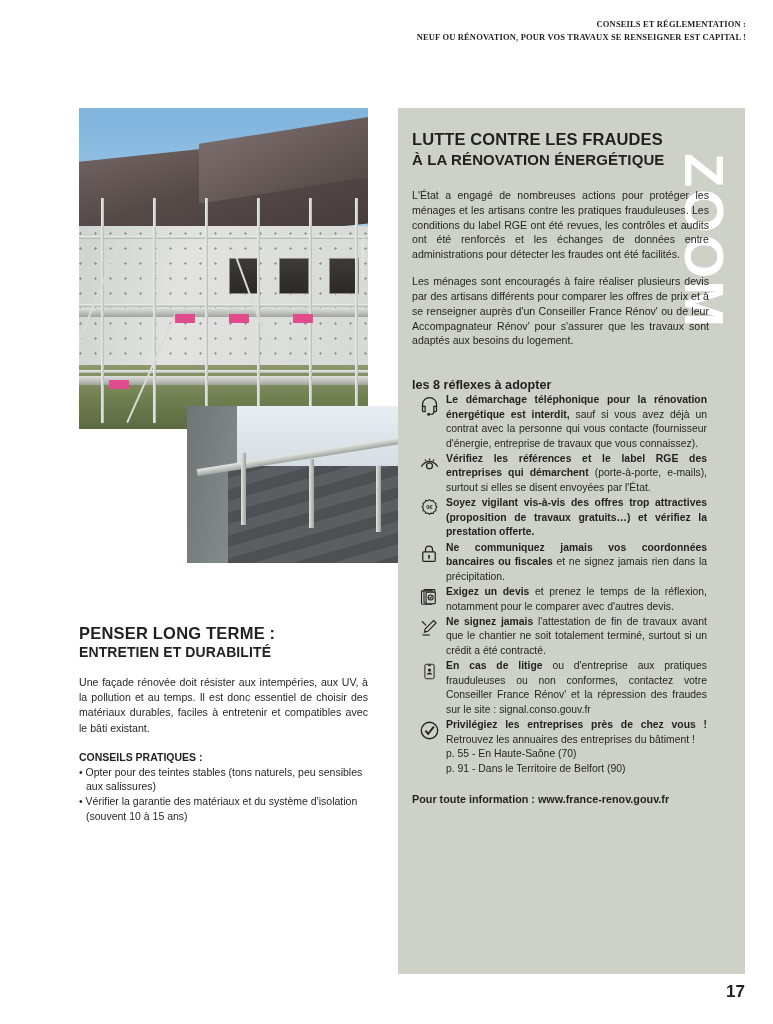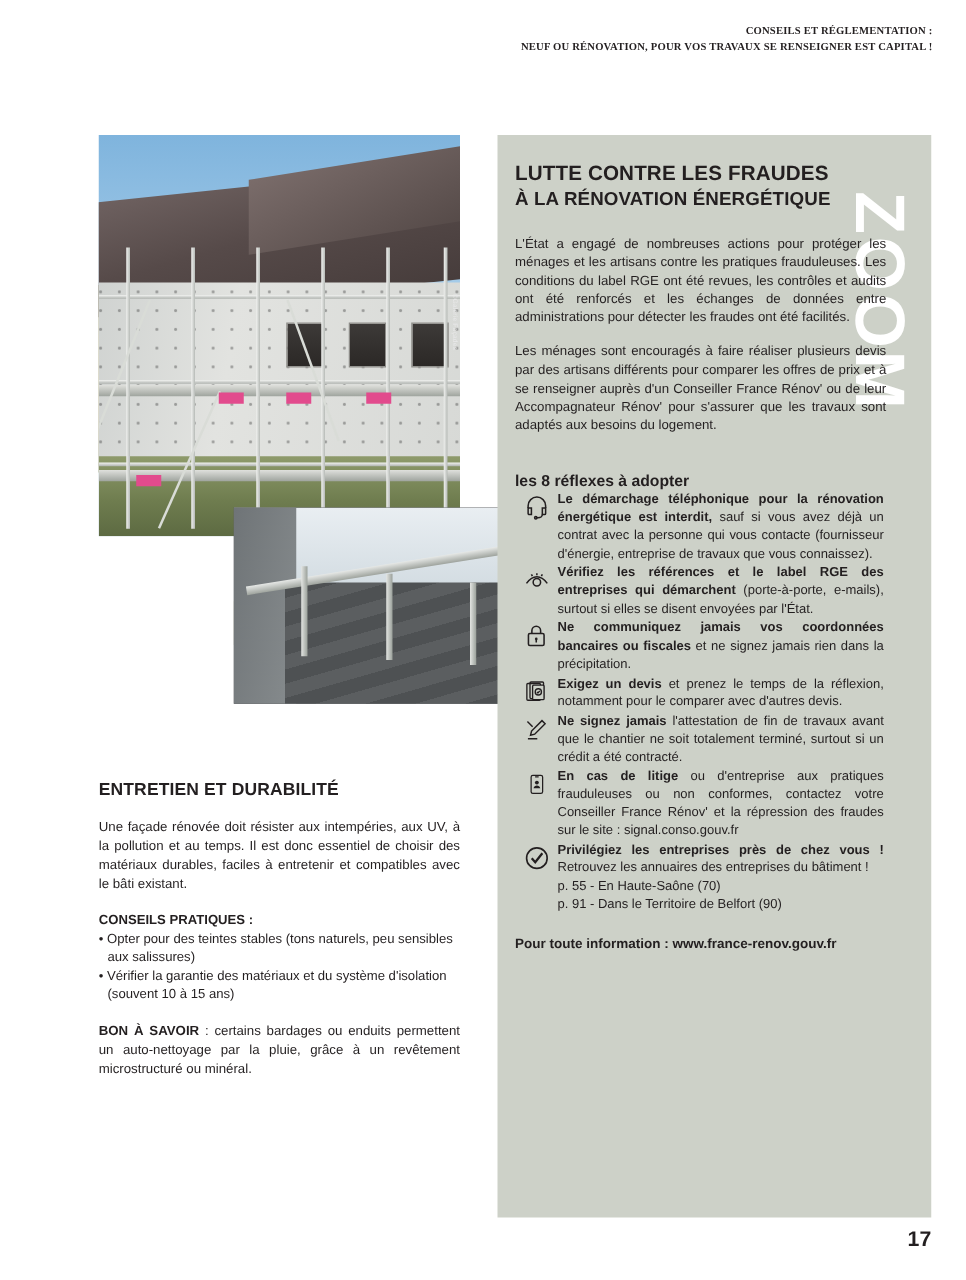--- a/index.html
+++ b/index.html
@@ -237,32 +237,32 @@
       <div class="in-stair"></div>
       <div class="in-rail"></div>
       <div class="in-post" style="left:24%; top:30%; height:46%;"></div>
       <div class="in-post" style="left:54%; top:34%; height:44%;"></div>
       <div class="in-post" style="left:84%; top:38%; height:42%;"></div>
     </div>
 
     <div style="height:157px"></div>
 
     <div class="lc-title">
+      <div class="l1">PENSER LONG TERME :</div>
       <div class="l2">ENTRETIEN ET DURABILITÉ</div>
     </div>
 
     <p class="lc-body">Une façade rénovée doit résister aux intempéries, aux UV, à la pollution et au temps. Il est donc essentiel de choisir des matériaux durables, faciles à entretenir et compatibles avec le bâti existant.</p>
 
     <div class="lc-sub">CONSEILS PRATIQUES :</div>
     <ul class="lc-list">
       <li>Opter pour des teintes stables (tons naturels, peu sensibles aux salissures)</li>
       <li>Vérifier la garantie des matériaux et du système d'isolation (souvent 10 à 15 ans)</li>
     </ul>
 
-    <p class="lc-note"><b>BON À SAVOIR</b><span> : certains bardages ou enduits permettent un auto-nettoyage par la pluie, grâce à un revêtement microstructuré ou minéral.</span></p>
   </div>
 
   <div class="zoom-panel">
     <div class="zoom-word">ZOOM</div>
 
     <div class="zp-inner">
       <div class="zp-title">
         <div class="t1">LUTTE CONTRE LES FRAUDES</div>
         <div class="t2">À LA RÉNOVATION ÉNERGÉTIQUE</div>
       </div>
@@ -289,20 +289,29 @@
         <div class="ico">
           <svg width="21" height="21" viewBox="0 0 24 24" fill="none" stroke="#231f20" stroke-width="1.4">
             <path d="M2.5 14.5c3-4 6-6 9.5-6s6.5 2 9.5 6"></path>
             <circle cx="12" cy="13.5" r="3.4"></circle>
             <path d="M12 5.2v1.8M7 6.2l.9 1.7M17 6.2l-.9 1.7"></path>
           </svg>
         </div>
         <div class="txt"><b>Vérifiez les références et le label RGE des entreprises qui démarchent</b><span class="plain"> (porte-à-porte, e-mails), surtout si elles se disent envoyées par l'État.</span></div>
       </div>
 
+      <div class="reflex">
+        <div class="ico">
+          <svg width="21" height="21" viewBox="0 0 24 24" fill="none" stroke="#231f20" stroke-width="1.2">
+            <path d="M12 1.8l1.9 1.5 2.4-.4.9 2.2 2.2.9-.4 2.4 1.5 1.9-1.5 1.9.4 2.4-2.2.9-.9 2.2-2.4-.4L12 18.6l-1.9-1.5-2.4.4-.9-2.2-2.2-.9.4-2.4L3.5 10.2l1.5-1.9-.4-2.4 2.2-.9.9-2.2 2.4.4z"></path>
+            <text x="12" y="13" font-size="6.5" fill="#231f20" stroke="none" text-anchor="middle" font-family="Liberation Sans, sans-serif" font-weight="bold">0€</text>
+          </svg>
+        </div>
+        <div class="txt"><b>Soyez vigilant vis-à-vis des offres trop attractives (proposition de travaux gratuits…) et vérifiez la prestation offerte.</b><span class="plain"></span></div>
+      </div>
 
       <div class="reflex">
         <div class="ico">
           <svg width="20" height="21" viewBox="0 0 24 24" fill="none" stroke="#231f20" stroke-width="1.5">
             <rect x="4.5" y="10" width="15" height="11.5" rx="1.4"></rect>
             <path d="M7.8 10V7.2a4.2 4.2 0 0 1 8.4 0V10"></path>
             <circle cx="12" cy="15.2" r="1.3" fill="#231f20" stroke="none"></circle>
             <path d="M12 16.3v2.2"></path>
           </svg>
         </div>

